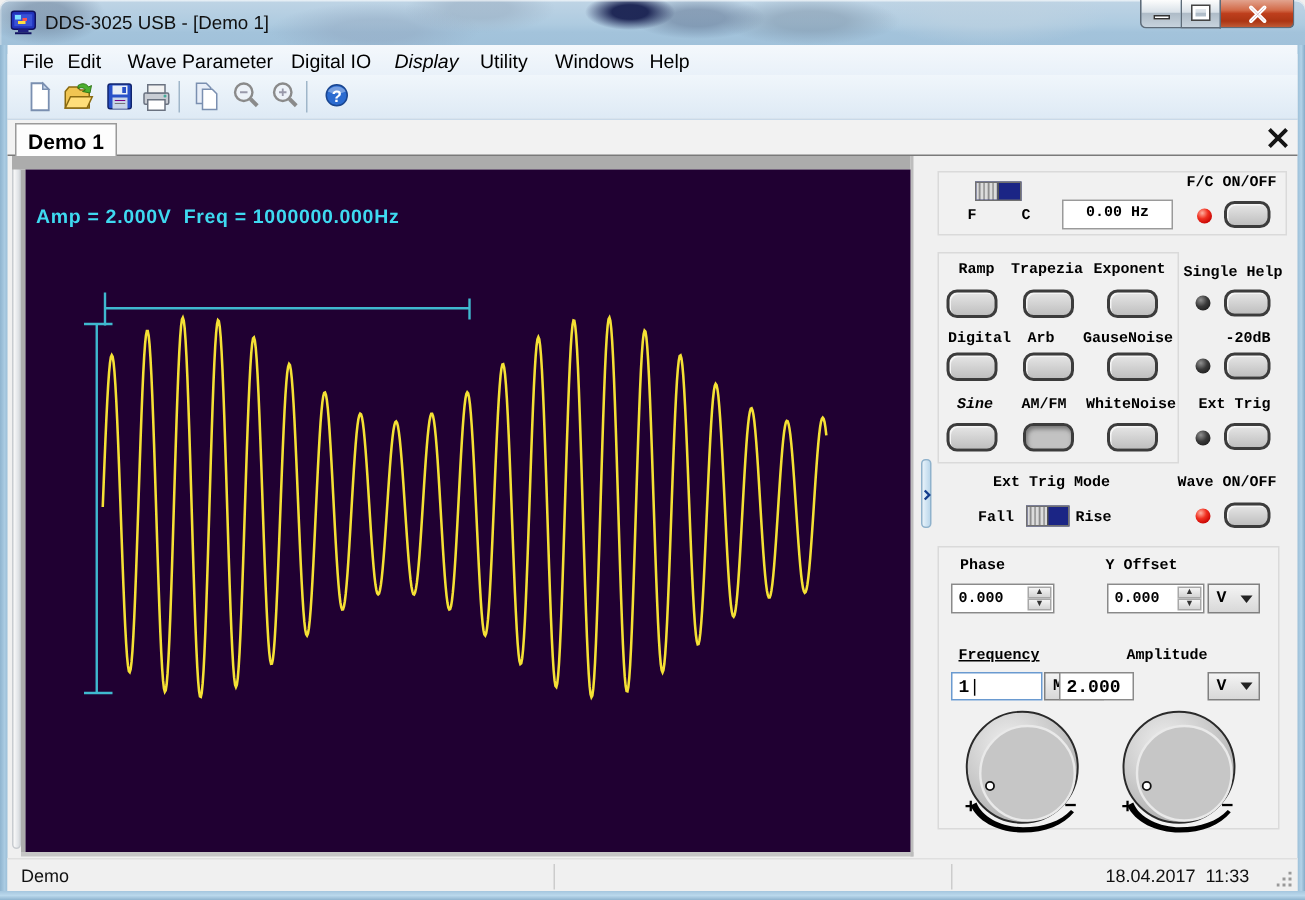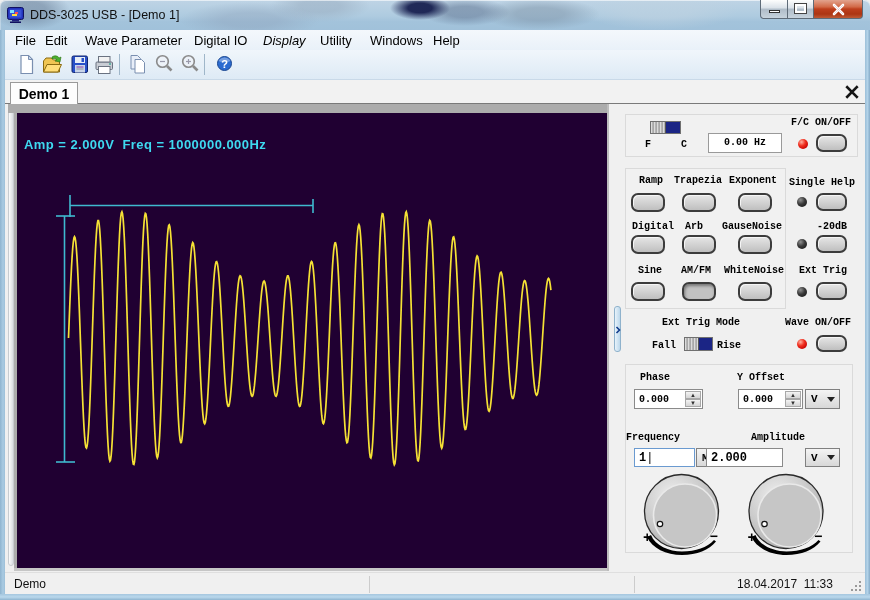--- a/index.html
+++ b/index.html
@@ -216,21 +216,21 @@
 <div class="mlbl" style="left:729px;top:175px;">Exponent</div>
 <div class="pbtn" style="left:631px;top:193px;"></div>
 <div class="pbtn" style="left:682px;top:193px;"></div>
 <div class="pbtn" style="left:738px;top:193px;"></div>
 <div class="mlbl" style="left:632px;top:221px;">Digital</div>
 <div class="mlbl" style="left:685px;top:221px;">Arb</div>
 <div class="mlbl" style="left:722px;top:221px;">GauseNoise</div>
 <div class="pbtn" style="left:631px;top:235px;"></div>
 <div class="pbtn" style="left:682px;top:235px;"></div>
 <div class="pbtn" style="left:738px;top:235px;"></div>
-<div class="mlbl" style="left:638px;top:265px;">Sine</div>
+<div class="mlbl" style="left:638px;top:265px;font-style:italic;">Sine</div>
 <div class="mlbl" style="left:681px;top:265px;">AM/FM</div>
 <div class="mlbl" style="left:724px;top:265px;">WhiteNoise</div>
 <div class="pbtn" style="left:631px;top:282px;"></div>
 <div class="pbtn pressed" style="left:682px;top:282px;"></div>
 <div class="pbtn" style="left:738px;top:282px;"></div>
 
 <div class="mlbl" style="left:789px;top:177px;">Single Help</div>
 <div class="led off" style="left:797px;top:197px;"></div>
 <div class="pbtn sm" style="left:816px;top:193px;"></div>
 <div class="mlbl" style="left:817px;top:221px;">-20dB</div>
@@ -260,25 +260,25 @@
     </div>
 </div>
 <div class="spin" style="left:738px;top:389px;width:65px;">
   <div class="mlbl" style="left:4px;top:4px;">0.000</div>
   <div class="spinbtns">
       <div class="spb" style="top:0;">▲</div>
       <div class="spb" style="top:8px;">▼</div>
     </div>
 </div>
 <div class="dd" style="left:805px;top:389px;width:35px;">V<div class="arr"></div></div>
-<div class="mlbl" style="left:626px;top:432px;">Frequency</div>
+<div class="mlbl" style="left:639px;top:432px;text-decoration:underline;">Frequency</div>
 <div class="mlbl" style="left:751px;top:432px;">Amplitude</div>
 <div class="inp" style="left:634px;top:448px;width:61px;border-color:#6A9AD0;">1<span style="font-weight:normal;">|</span></div>
 <div class="dd" style="left:696px;top:448px;width:40px;height:19px;">MHz<div class="arr" style="top:6px;"></div></div>
-<div class="inp" style="left:706px;top:448px;width:77px;">2.000</div>
+<div class="inp" style="left:706px;top:448px;width:50px;">2.000</div>
 <div class="dd" style="left:805px;top:448px;width:35px;height:19px;">V<div class="arr" style="top:6px;"></div></div>
 
 <svg class="abs" style="left:625px;top:470px;" width="228" height="90" viewBox="0 0 228 90">
 <defs>
  <radialGradient id="kn1" cx="0.38" cy="0.3" r="0.9">
    <stop offset="0" stop-color="#EFEFEF"></stop>
         <stop offset="0.5" stop-color="#C9C9C9"></stop>
         <stop offset="1" stop-color="#9E9E9E"></stop>
  </radialGradient>
 </defs>

